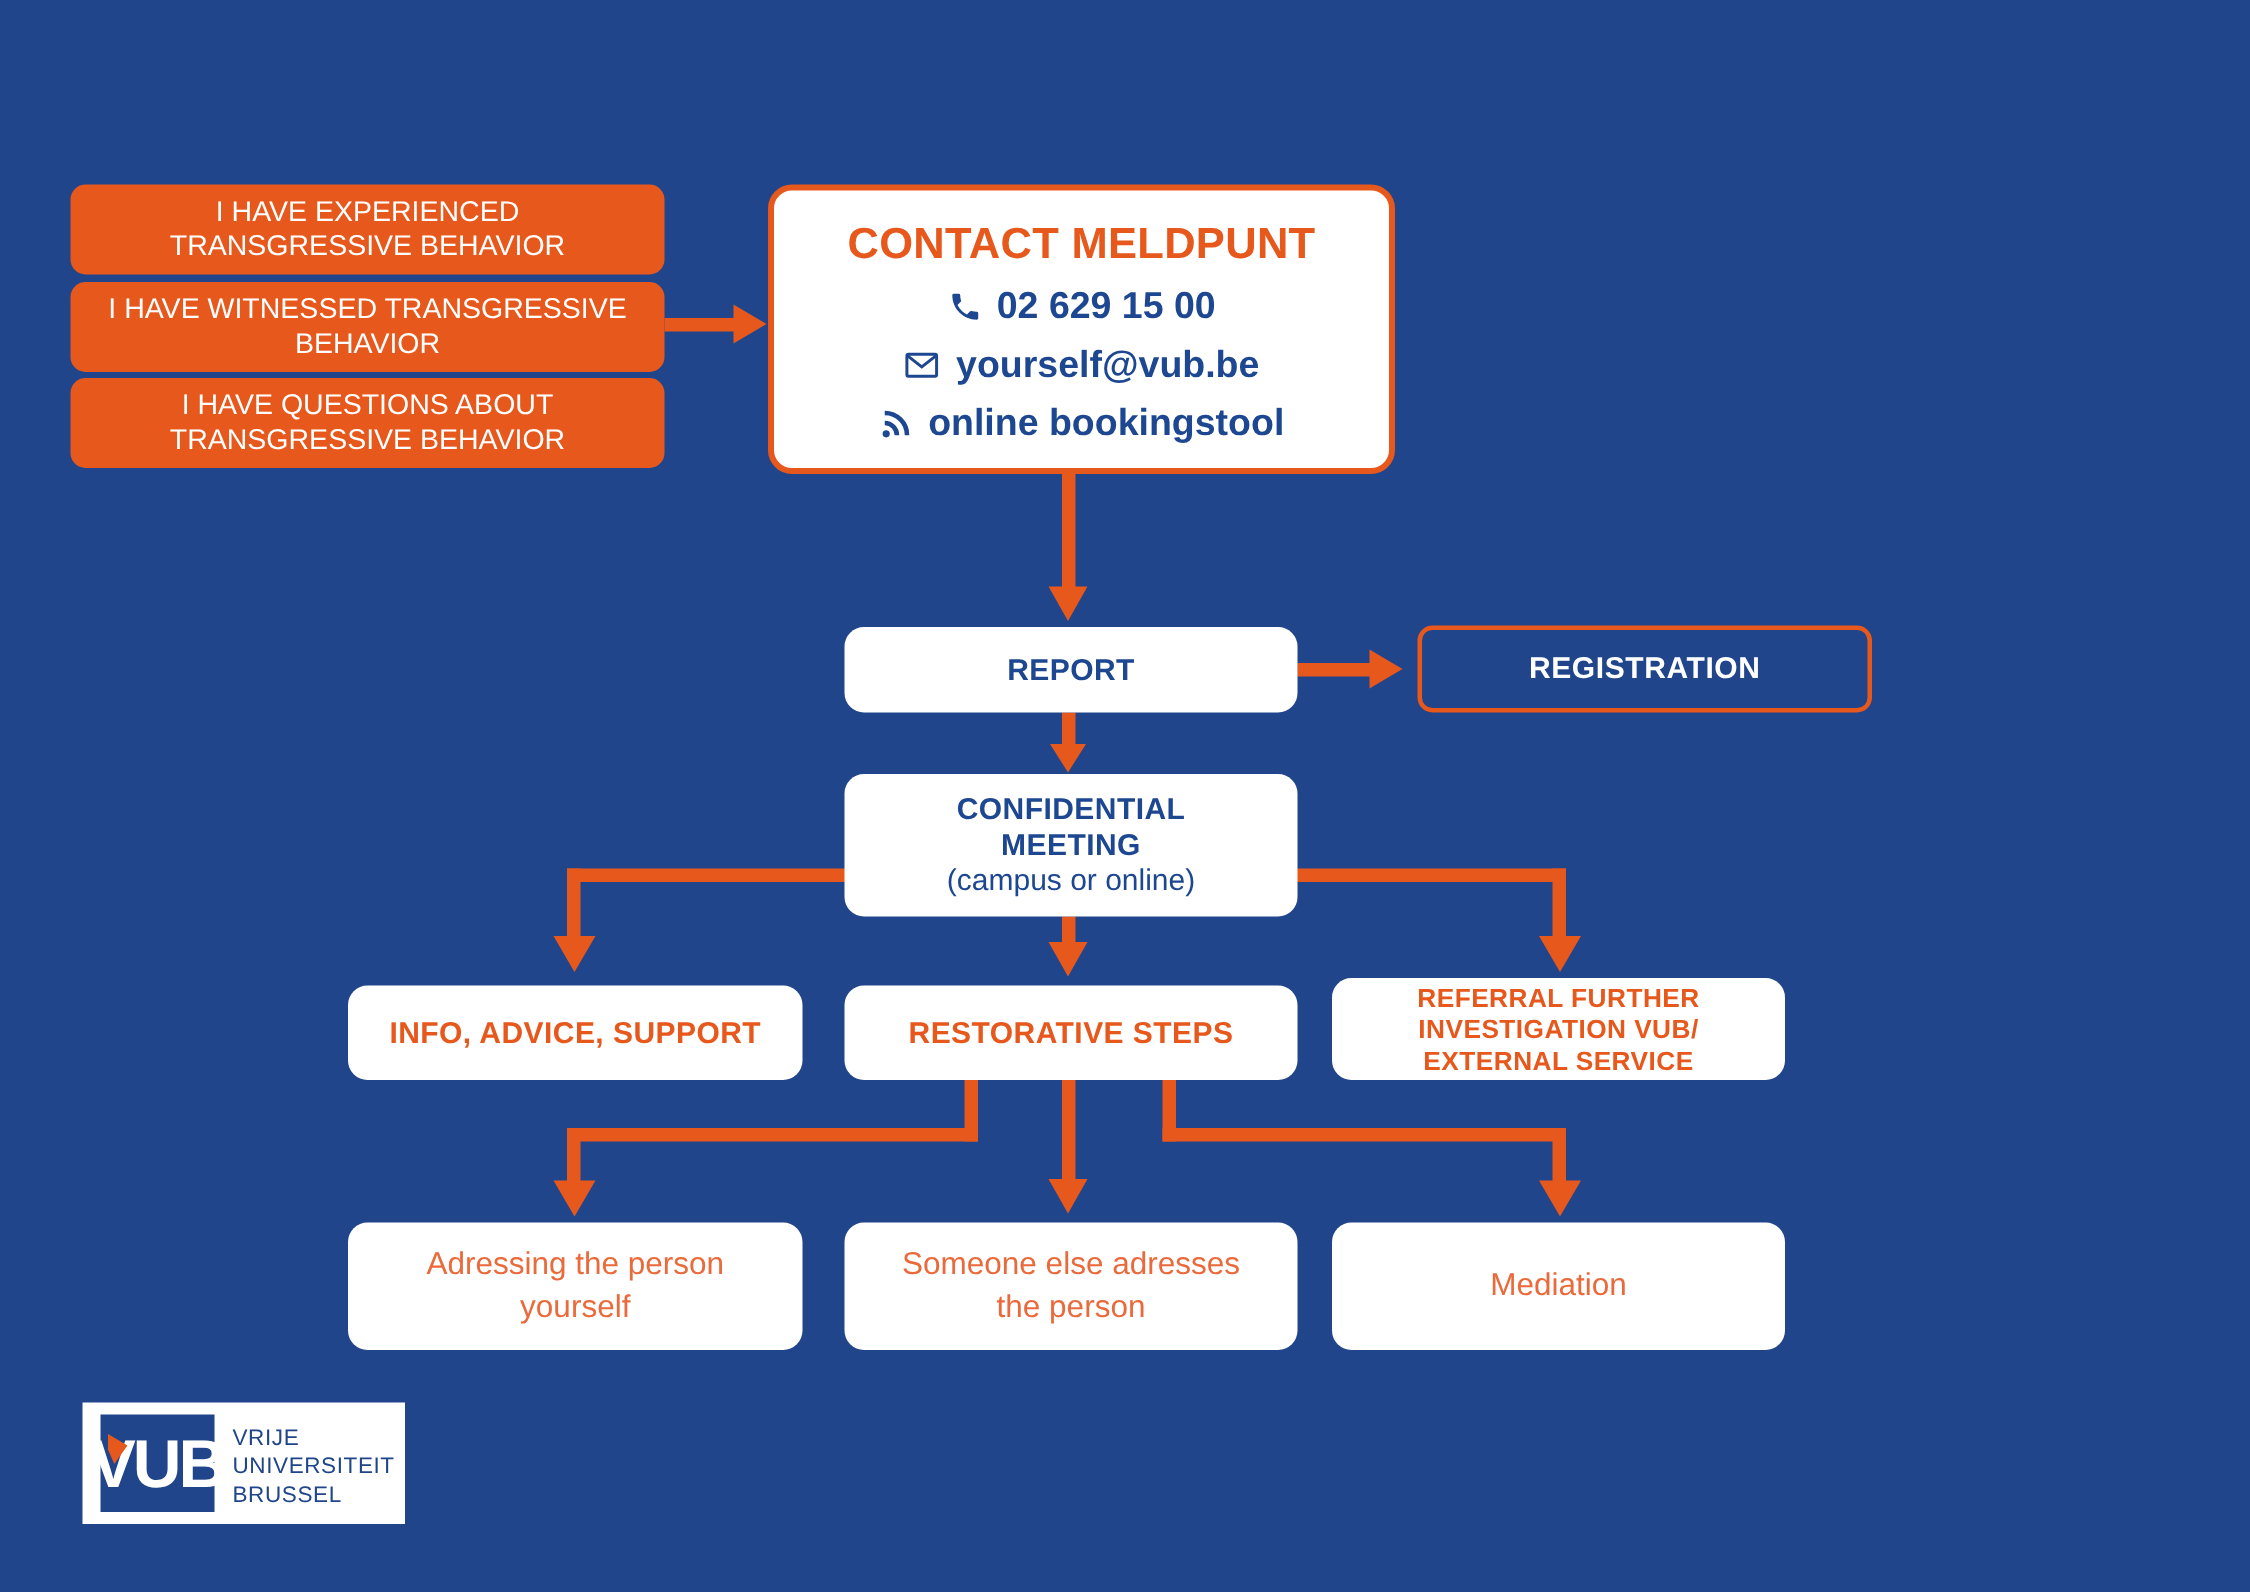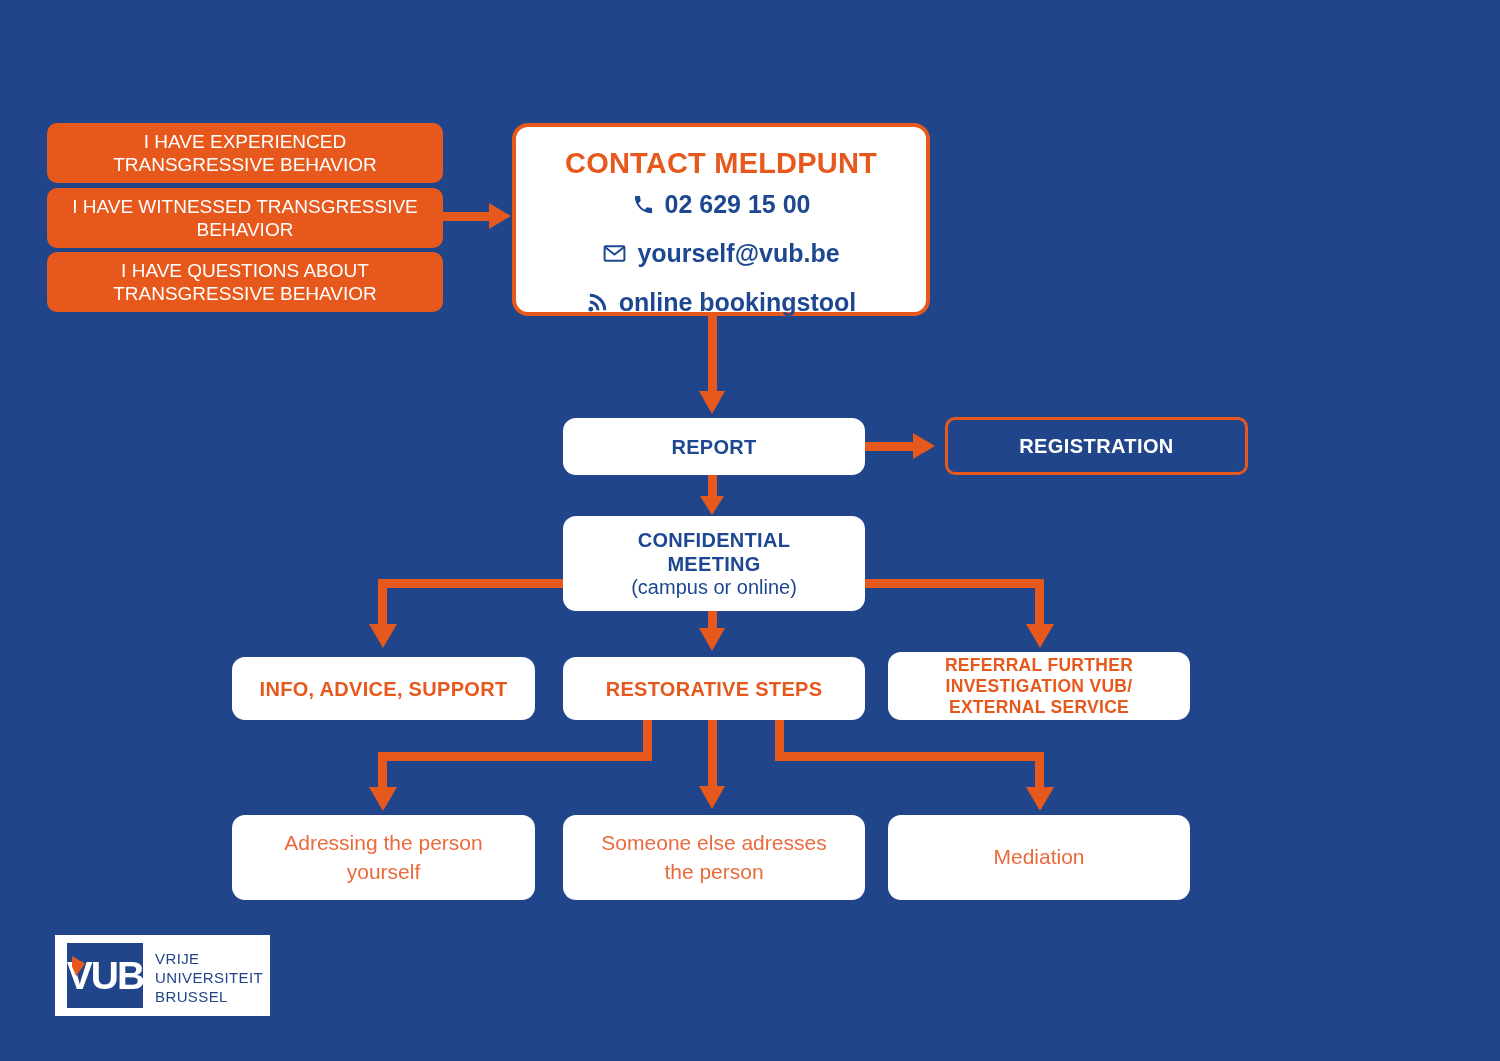--- a/index.html
+++ b/index.html
@@ -34,36 +34,36 @@
     color:var(--white);font-weight:bold;font-size:20px;letter-spacing:.4px;
   }
   .t-navy{color:var(--navy);}
   .t-orange{color:var(--orange);}
   .bold20{font-weight:bold;font-size:20px;letter-spacing:.3px;line-height:1.2;}
   .contact-box{
     border:4px solid var(--orange);border-radius:16px;background:var(--white);
     justify-content:flex-start;padding-top:20px;
   }
   .contact-title{color:var(--orange);font-weight:bold;font-size:29px;letter-spacing:.2px;}
-  .contact-lines{margin-top:10px;display:flex;flex-direction:column;gap:20px;}
+  .contact-lines{margin-top:10px;display:flex;flex-direction:column;gap:10px;}
   .contact-row{display:flex;align-items:center;justify-content:center;gap:10px;color:var(--navy);font-size:25px;font-weight:600;}
   .contact-row svg{flex:0 0 auto;color:var(--navy);}
   .sub-line{font-weight:normal;font-size:20px;}
   .soft-box{color:var(--orangeLight);font-size:21px;line-height:1.35;font-weight:normal;}
   .referral-text{font-size:17.5px;line-height:1.2;}
   .line{position:absolute;background:var(--orange);z-index:1;}
   .ah{position:absolute;width:0;height:0;z-index:1;}
   .ah-down{border-left:13px solid transparent;border-right:13px solid transparent;border-top:23px solid var(--orange);}
   .ah-down-lg{border-left:14px solid transparent;border-right:14px solid transparent;border-top:24px solid var(--orange);}
   .ah-down-sm{border-left:12px solid transparent;border-right:12px solid transparent;border-top:19px solid var(--orange);}
   .ah-right{border-top:13px solid transparent;border-bottom:13px solid transparent;border-left:22px solid var(--orange);}
   .block-line{display:block;}
   .logo{position:absolute;left:55px;top:935px;width:215px;height:81px;background:var(--white);z-index:2;}
   .logo-square{position:absolute;left:12px;top:8px;width:76px;height:65px;background:var(--background);display:flex;align-items:center;justify-content:center;}
-  .logo-acronym{color:var(--white);font-weight:bold;font-size:39px;letter-spacing:-2px;}
+  .logo-acronym{color:var(--white);font-weight:bold;font-size:45px;letter-spacing:-2px;}
   .logo-flag{position:absolute;left:5px;top:13px;width:13px;height:20px;background:var(--orange);clip-path:polygon(0 0,100% 38%,32% 100%,0 52%);}
   .logo-name{position:absolute;left:100px;top:14px;color:var(--background);font-size:15px;line-height:19px;letter-spacing:.4px;}
 </style>
 </head>
 <body>
 
 <div class="canvas">
 
   <div class="node orange-box" style="left:47px;top:123px;width:396px;height:60px;">
     <span class="block-line">I HAVE EXPERIENCED</span>

